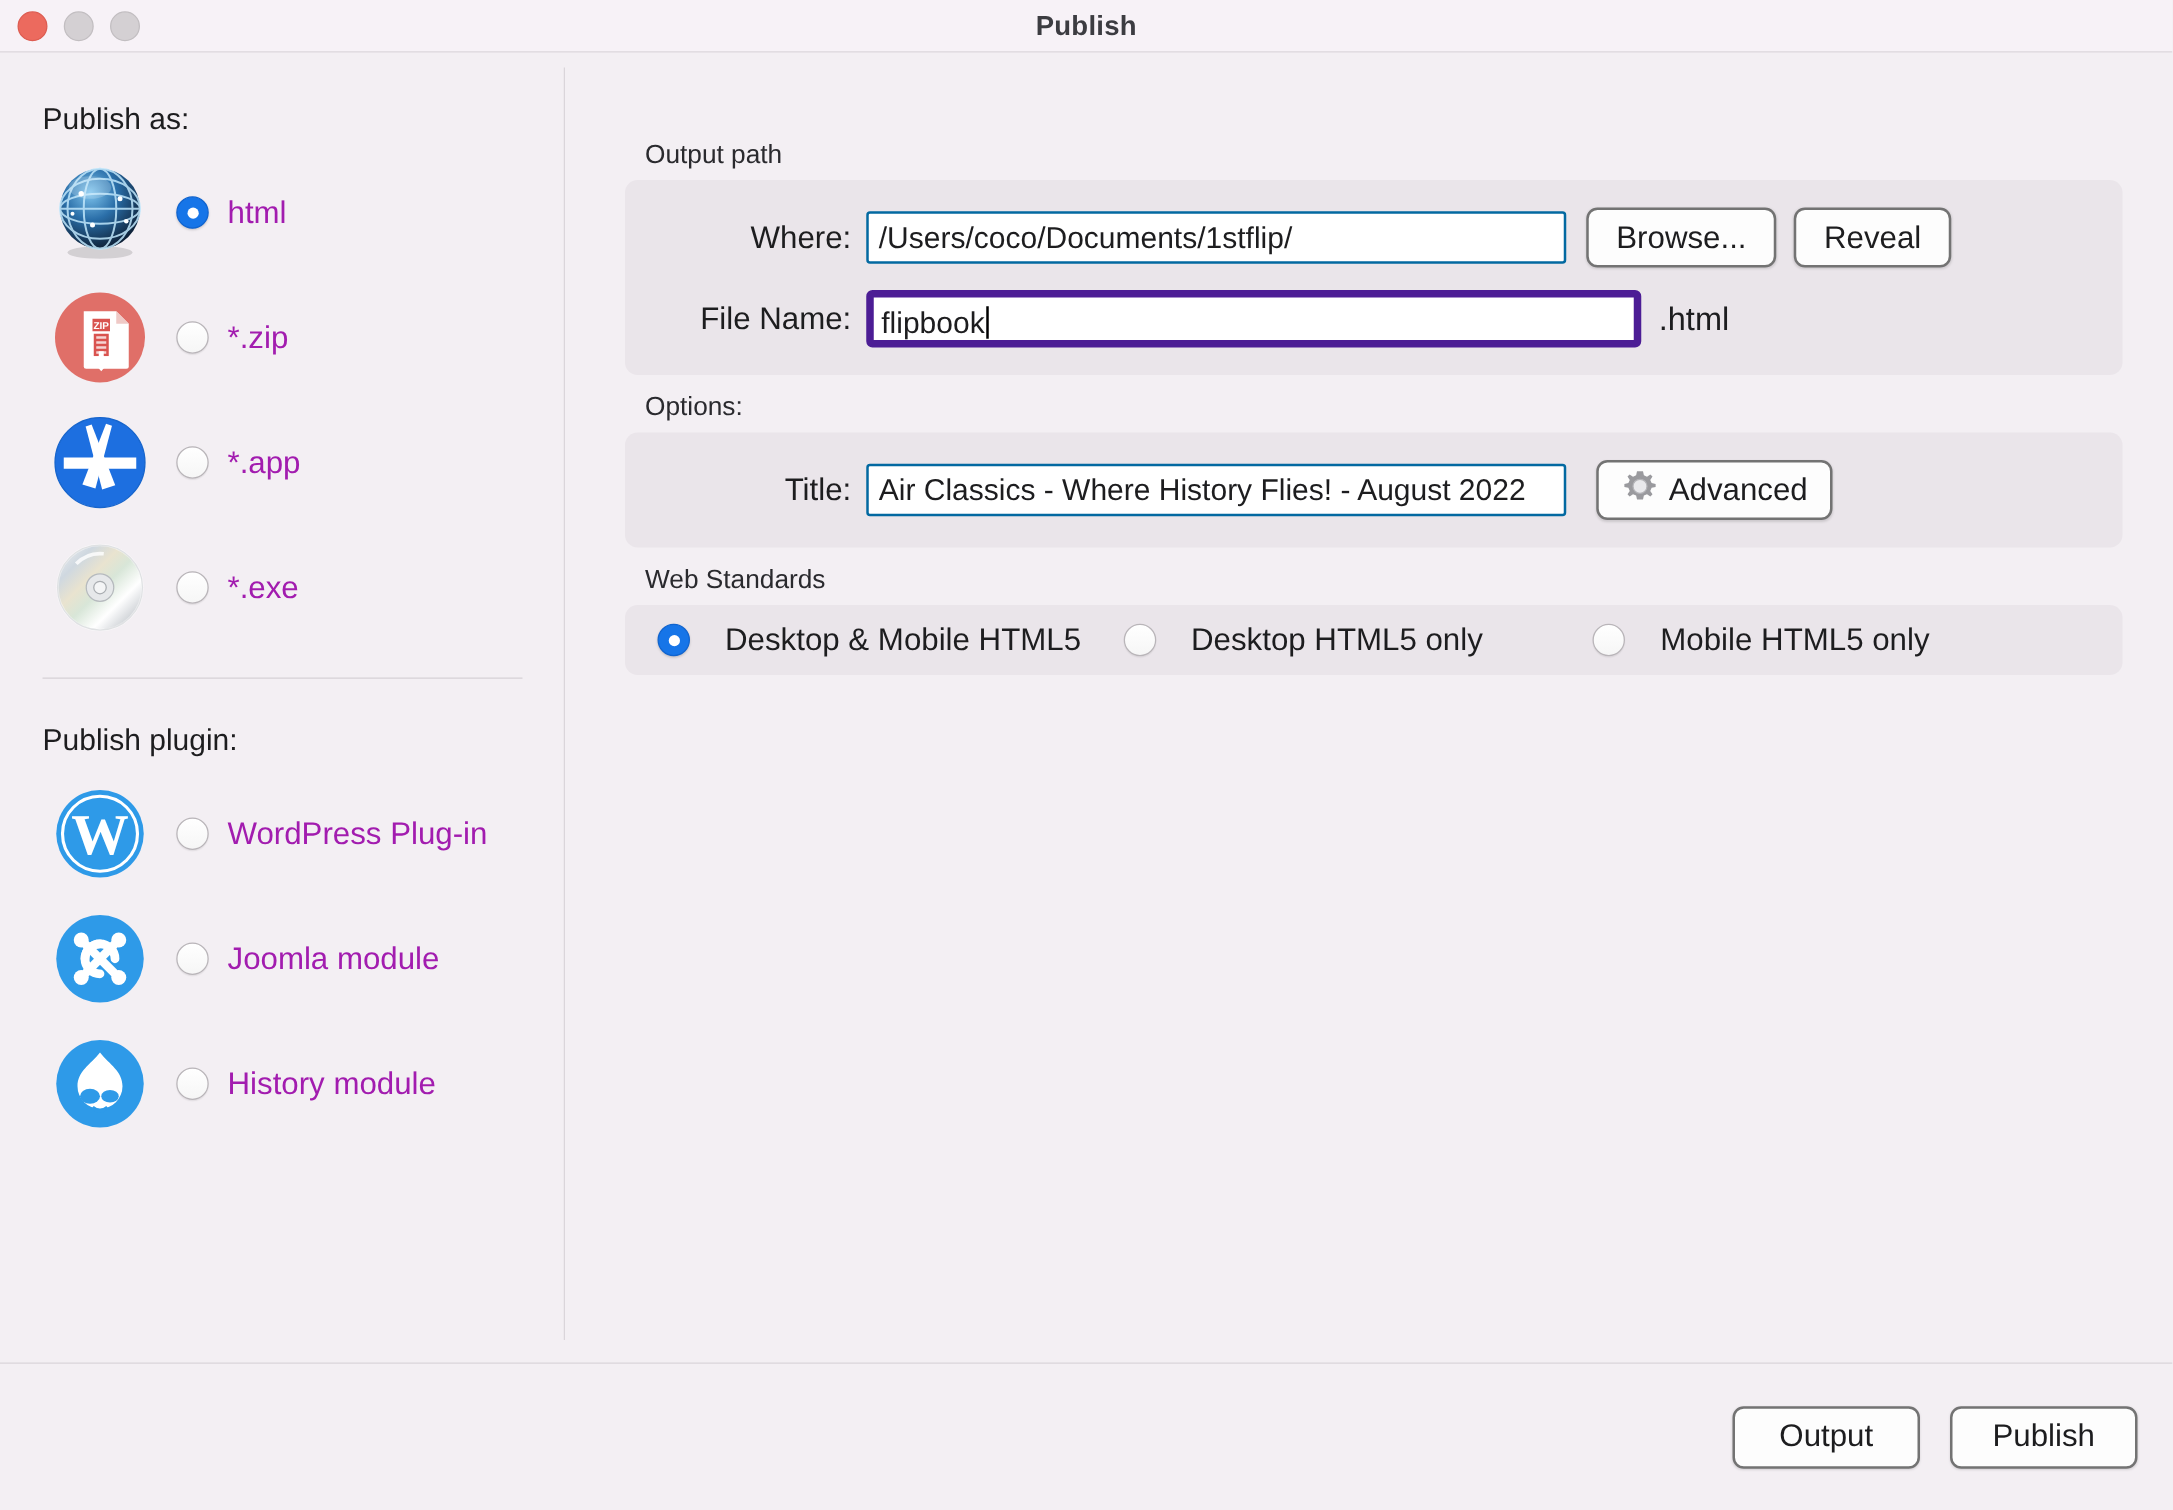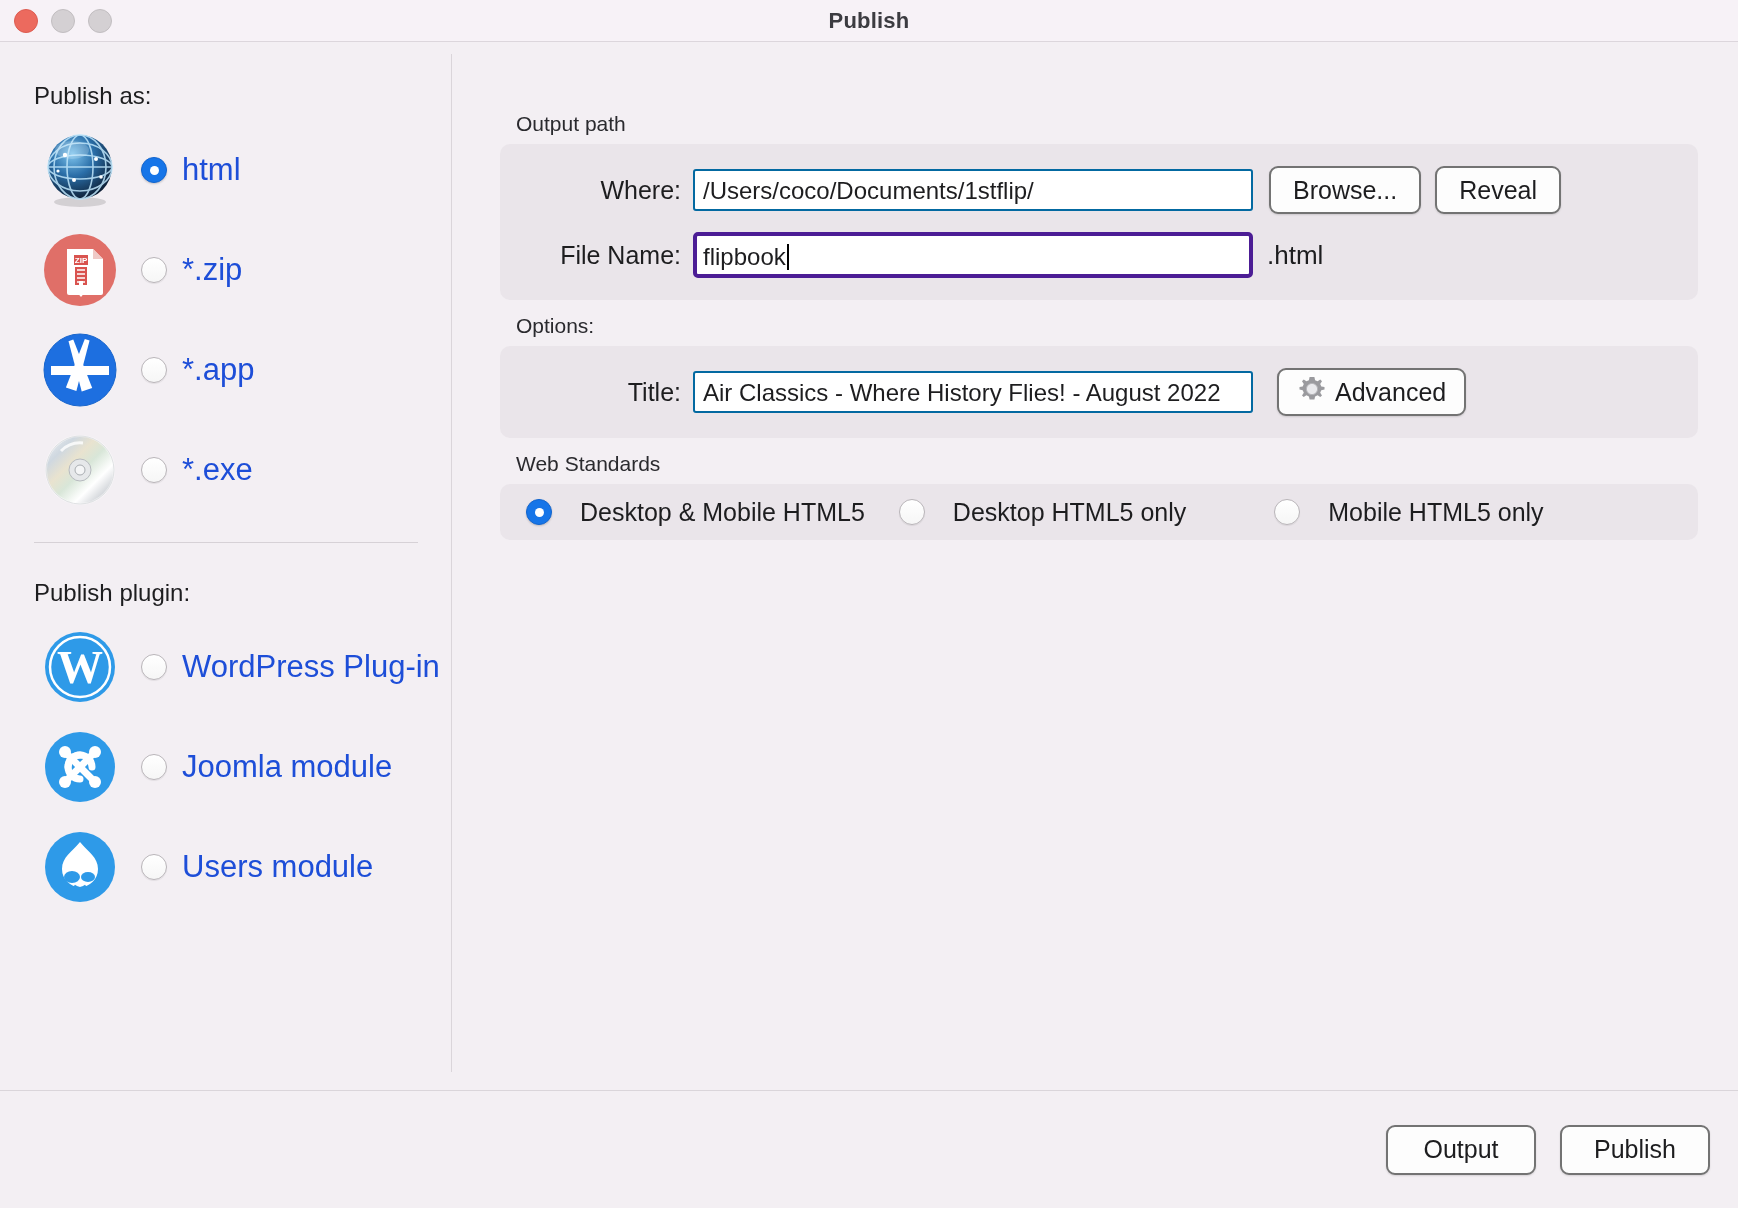--- a/index.html
+++ b/index.html
@@ -109,22 +109,22 @@
     justify-content: center;
   }
   .opt-row .radio-slot {
     width: 56px;
     flex: 0 0 56px;
     display: flex;
     align-items: center;
     justify-content: center;
   }
   .opt-row .opt-label {
-    font-size: 31px;
-    color: #1d4ed8;
+    font-size: 25px;
+    color: #a21caf;
     white-space: nowrap;
   }
 
   
   .radio {
     width: 26px;
     height: 26px;
     border-radius: 50%;
     background: linear-gradient(#ffffff, #f6f6f6);
     border: 1px solid #b9b5b9;
@@ -203,24 +203,24 @@
     font-size: 24px;
     color: #1d1d1f;
     padding: 0 8px;
     line-height: 40px;
     white-space: nowrap;
     overflow: hidden;
   }
   .input-where { width: 560px; }
 
   .input-filename {
-    width: 560px;
+    width: 620px;
     height: 46px;
     line-height: 42px;
-    border: 4px solid #4c1d95;
+    border: 6px solid #4c1d95;
     border-radius: 5px;
     background: #fff;
     padding: 0 6px;
     position: relative;
   }
   .caret {
     display: inline-block;
     width: 2px;
     height: 26px;
     background: #000;
@@ -471,21 +471,21 @@
               <circle cx="37" cy="37" r="35" fill="#2e9ae8"></circle>
               <path d="M37 12 c8 10 18 15 18 27 a18 18 0 0 1 -36 0 c0 -12 10 -17 18 -27 z" fill="#ffffff"></path>
               <ellipse cx="29" cy="47" rx="8" ry="6" fill="#2e9ae8"></ellipse>
               <ellipse cx="45" cy="47" rx="7" ry="5" fill="#2e9ae8"></ellipse>
               <path d="M31 56 q6 5 12 0" stroke="#2e9ae8" stroke-width="3" fill="none"></path>
             </svg>
           </div>
           <div class="radio-slot">
             <span class="radio"></span>
           </div>
-          <div class="opt-label">Users module</div>
+          <div class="opt-label">History module</div>
         </div>
       </div>
     </div>
 
     <div class="main">
 
       <div class="group">
         <div class="group-caption">Output path</div>
         <div class="group-box">
 

